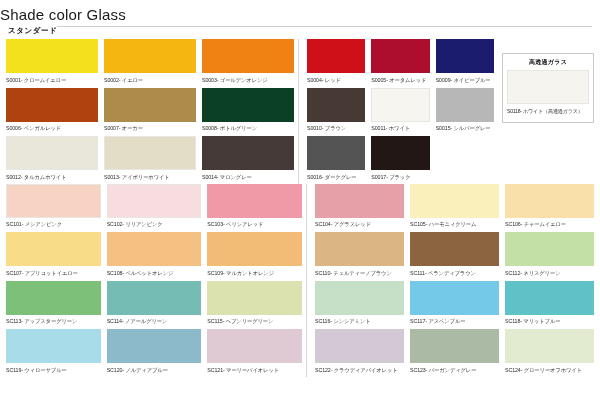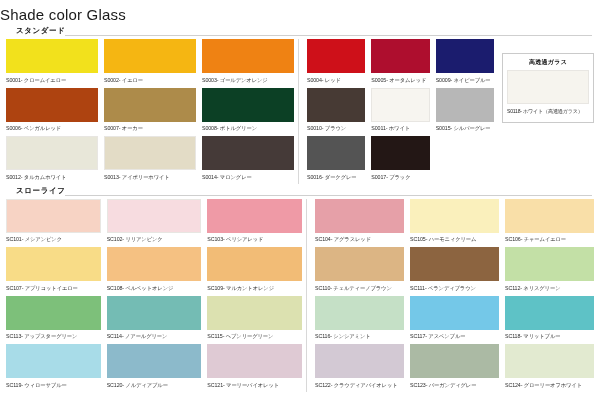--- a/index.html
+++ b/index.html
@@ -24,22 +24,22 @@
     font-weight: 400;
     color: #1a1a1a;
     letter-spacing: 0.2px;
     padding: 6px 0 2px 0;
     line-height: 18px;
   }
 
   
   .section-head {
     display: flex;
-    align-items: flex-end;
-    padding: 0 8px 0 16px;
+    align-items: flex-start;
+    padding: 0 8px 0 8px;
     margin-bottom: 3px;
   }
   .section-head .sh-label {
     font-size: 7.5px;
     color: #111;
     letter-spacing: 0.6px;
     white-space: nowrap;
     font-weight: 700;
   }
   .section-head .sh-rule {
@@ -216,24 +216,20 @@
       <div class="ht-title">高透過ガラス</div>
       <div id="ht-list">
           <div class="swatch">
             <div class="chip pale" style="background: rgb(246, 244, 238);"></div>
             <div class="cap">S0118- ホワイト（高透過ガラス）</div>
           </div>
         </div>
     </div>
   </div>
 
-  <div class="section-head" style="margin-top:2px;">
-    <span class="sh-label">スローライフ</span>
-    <span class="sh-rule"></span>
-  </div>
 
   <div class="slow-wrap">
     <div class="grid-half slow-left" id="slow-left">
         <div class="swatch">
           <div class="chip pale" style="background: rgb(247, 211, 196);"></div>
           <div class="cap">SC101- メシアンピンク</div>
         </div>
         <div class="swatch">
           <div class="chip pale" style="background: rgb(247, 220, 224);"></div>
           <div class="cap">SC102- リリアンピンク</div>

